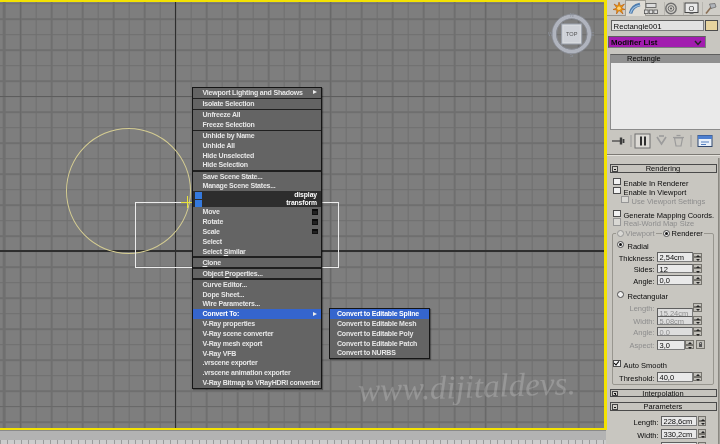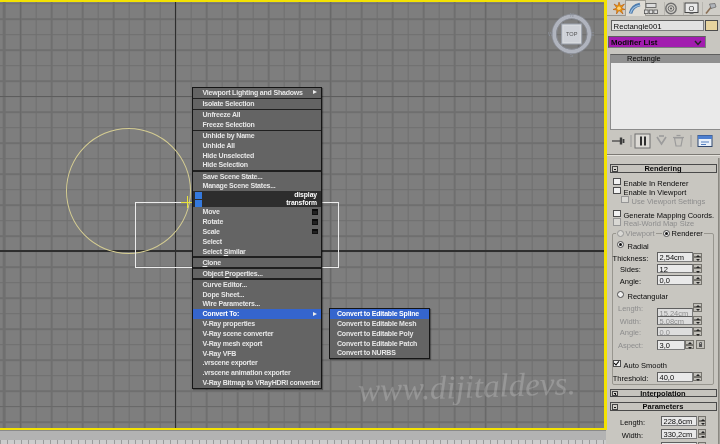--- a/index.html
+++ b/index.html
@@ -29,33 +29,33 @@
 #tbar1{position:absolute;left:0;top:430px;width:606px;height:9.5px;background:#b3b3b3;border-top:1px solid #8a8a8a}
 #tbar2{position:absolute;left:0;top:439.5px;width:606px;height:4.5px;background:#cdcdcd;
  background-image:repeating-linear-gradient(to right,#9b9b9b 0,#9b9b9b 1px,transparent 1px,transparent 7.1px)}
 
 .yb{position:absolute;background:#f3e202}
 
 #panel{position:absolute;left:606.5px;top:0;width:113.5px;height:444px;background:#c8c6c0;font-size:7.5px;color:#0a0a0a}
 #tabs{position:absolute;left:0;top:0;width:113.5px;height:15.5px;background:#cfcdc7;border-bottom:1px solid #97958f}
 #tabsel{position:absolute;left:18px;top:0;width:21px;height:15.5px;background:#dedbd4;border:1px solid #a09e98;border-bottom:none}
 .fld{position:absolute;background:#e9e9e9;border:1px solid #7d7d7d;border-top-color:#5f5f5f;border-left-color:#5f5f5f;line-height:7.5px;padding:1px 1px 0 2px;white-space:nowrap;overflow:hidden}
-.lab{position:absolute;text-align:center;white-space:nowrap}
+.lab{position:absolute;text-align:right;white-space:nowrap}
 .dis{color:#8d8d8d}
 .spn{position:absolute;width:8.5px;height:9.5px}
 .spn b,.spn s{position:absolute;left:0;width:8.5px;height:4.7px;background:#c2c0ba;border:1px solid #76746e;text-decoration:none}
 .spn b{top:0}.spn s{top:4.7px}
 .spn b:after{content:"";position:absolute;left:2px;top:1.2px;border-left:2px solid transparent;border-right:2px solid transparent;border-bottom:2.4px solid #222}
 .spn s:after{content:"";position:absolute;left:2px;top:1.2px;border-left:2px solid transparent;border-right:2px solid transparent;border-top:2.4px solid #222}
 .cb{position:absolute;width:7.5px;height:7.5px;background:#f1f1f1;border:1px solid #4c4c4c}
 .cb.d{border-color:#969696;background:#d9d8d4}
 .rb{position:absolute;width:7px;height:7px;background:#f1f1f1;border:1px solid #4c4c4c;border-radius:50%}
 .rb.c:after{content:"";position:absolute;left:1.5px;top:1.5px;width:3px;height:3px;border-radius:50%;background:#111}
 .rb.d{border-color:#969696;background:#d9d8d4}
-.hdr{position:absolute;left:3px;width:107px;height:8.8px;background:#c6c4be;border:1px solid #4a4a4a;font-weight:bold;text-align:center;line-height:8px;font-size:7.5px}
+.hdr{position:absolute;left:3px;width:107px;height:8.8px;background:#c6c4be;border:1px solid #4a4a4a;font-weight:normal;text-align:center;line-height:8px;font-size:7.5px}
 .hdr i{position:absolute;left:1.5px;top:1.2px;width:5.5px;height:5.5px;background:#d2d0ca;border:1px solid #444;font-style:normal}
 .hdr i:before{content:"";position:absolute;left:0.8px;top:1.6px;width:2.6px;height:1px;background:#111}
 .hdr i.p:after{content:"";position:absolute;left:1.6px;top:0.8px;width:1px;height:2.6px;background:#111}
 .gb{position:absolute;border:1px solid #98968f;border-radius:2px}
 .ck{position:absolute;width:2.6px;height:5.2px;border-right:1.4px solid #000;border-bottom:1.4px solid #000;transform:rotate(40deg)}
 </style></head><body>
 <div id="vp"></div>
 <div class="maj2" style="left:19.9px;top:2px;width:1px;height:428px;background:#696969"></div>
 <div class="maj2" style="left:329.9px;top:2px;width:1px;height:428px;background:#696969"></div>
 <div class="maj2" style="left:484.9px;top:2px;width:1px;height:428px;background:#696969"></div>

